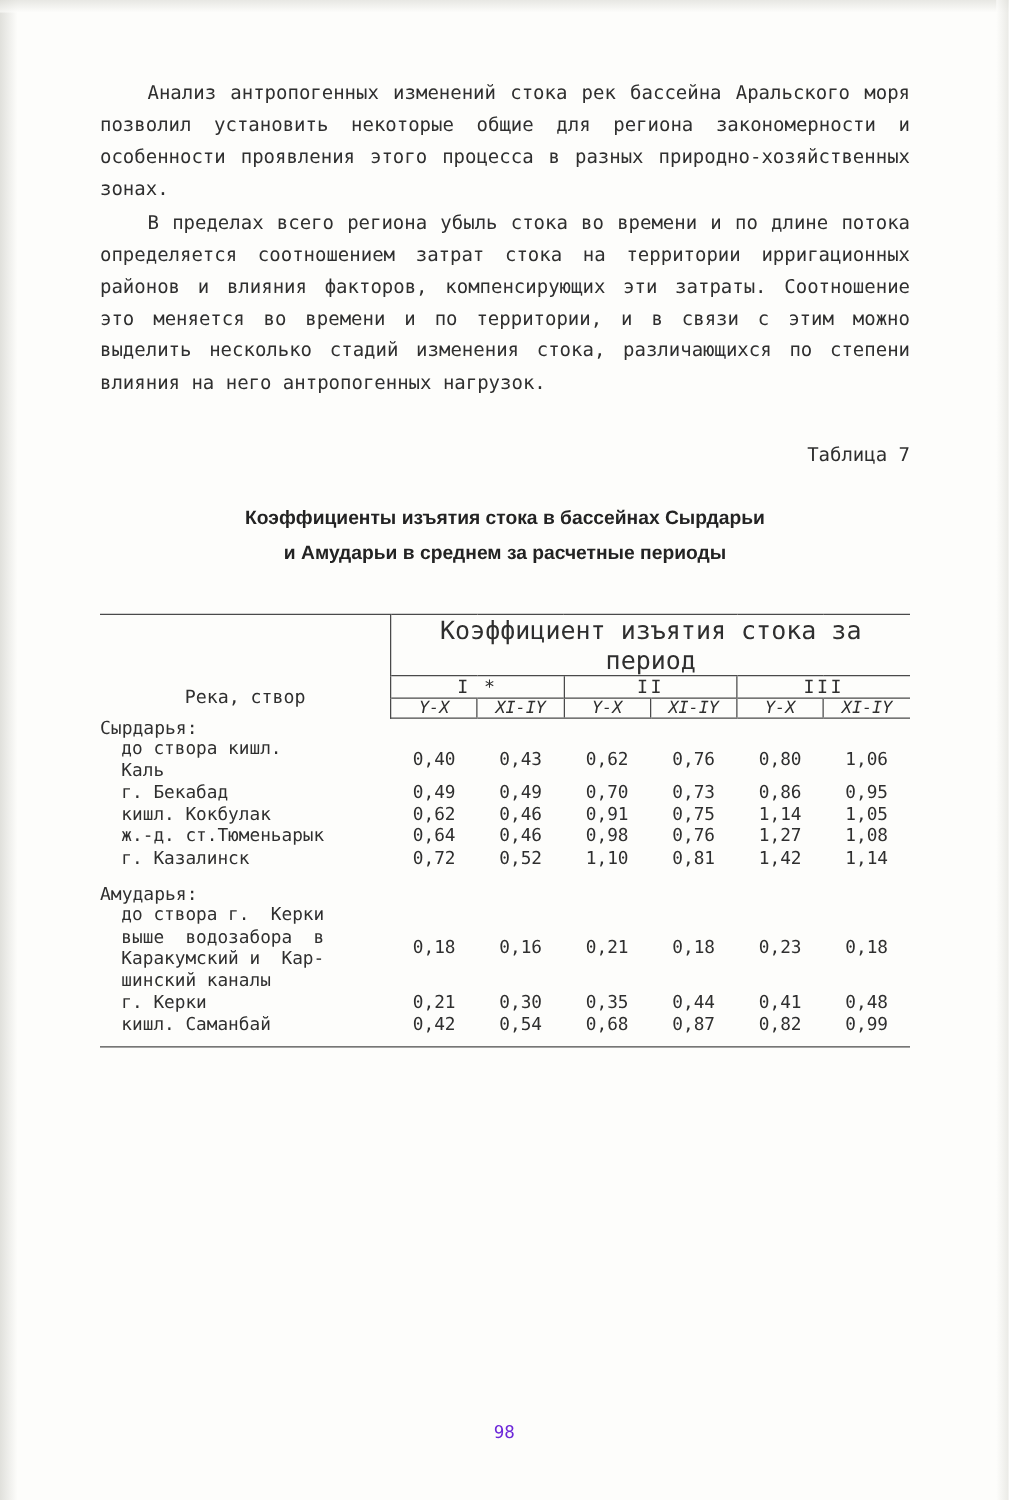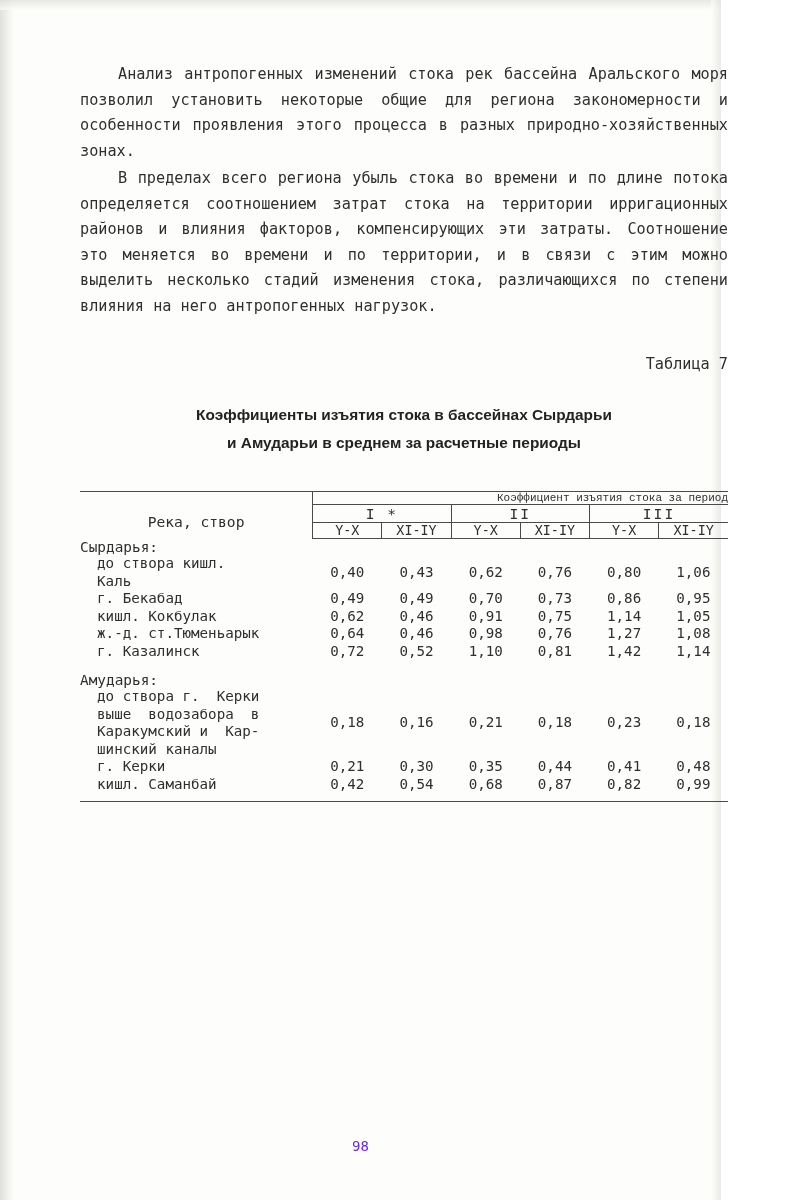--- a/index.html
+++ b/index.html
@@ -11,21 +11,21 @@
     width: 807px;
     height: 1200px;
     position: relative;
     font-family: "DejaVu Sans Mono", monospace;
     color: #2b2b2b;
     overflow: hidden;
   }
   .page {
     position: absolute;
     left: 0; top: 0;
-    width: 721px;
+    width: 807px;
     height: 1200px;
     background: #fdfdfb;
   }
   
   .scan-edge-left {
     position: absolute;
     left: 0; top: 0; bottom: 0;
     width: 14px;
     background: linear-gradient(to right, #d9d9d4, #fdfdfb);
     opacity: .8;
@@ -90,29 +90,29 @@
   table.main-table td, table.main-table th {
     padding: 0;
     font-weight: normal;
     vertical-align: middle;
   }
   .rule-top {
     border-top: 1.6px solid #4a4a4a;
   }
   .rule-bottom {
     border-bottom: 1.2px solid #4a4a4a;
+    font-style: italic;
   }
   .vline {
     border-left: 1.1px solid #4a4a4a;
   }
   .hdr-rowspan {
-    text-align: right;
-    font-size: 11px;
+    text-align: center;
+    font-size: 20px;
     padding: 9px 0 9px 0;
-    font-family: Liberation Mono, monospace;
   }
   .hdr-stub {
     text-align: center;
     font-size: 14.6px;
     padding-right: 10px;
   }
   .hdr-period {
     text-align: center;
     font-size: 14.6px;
     padding: 6px 0 6px 0;

